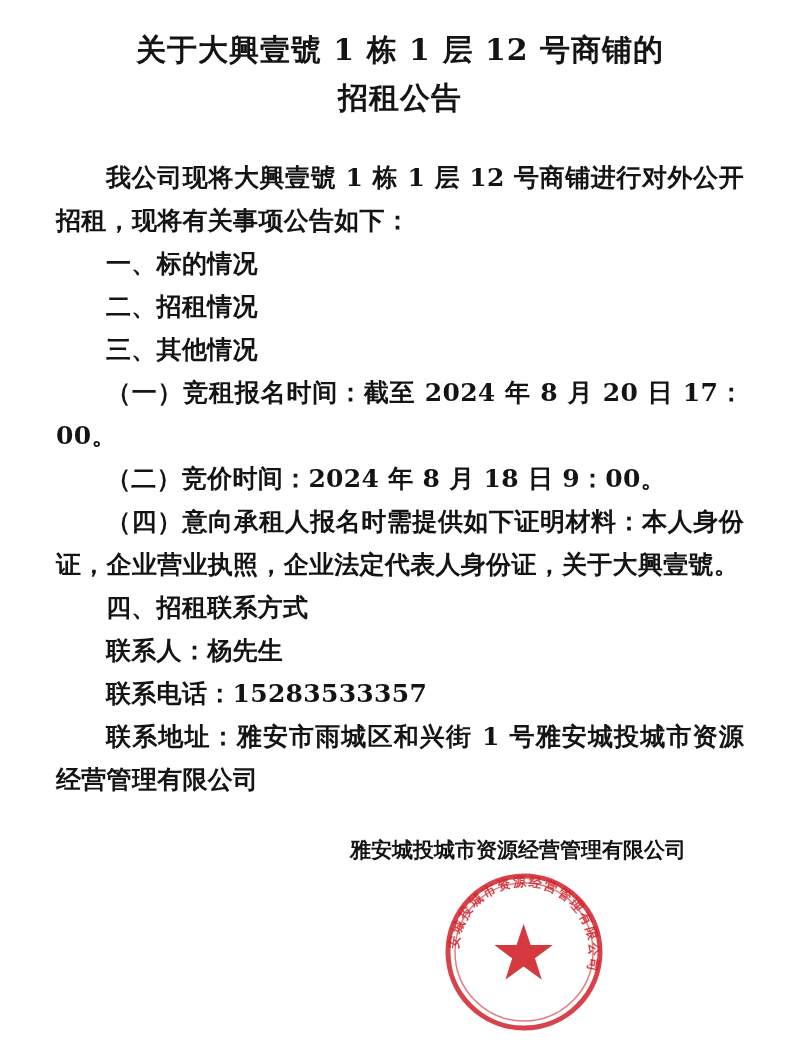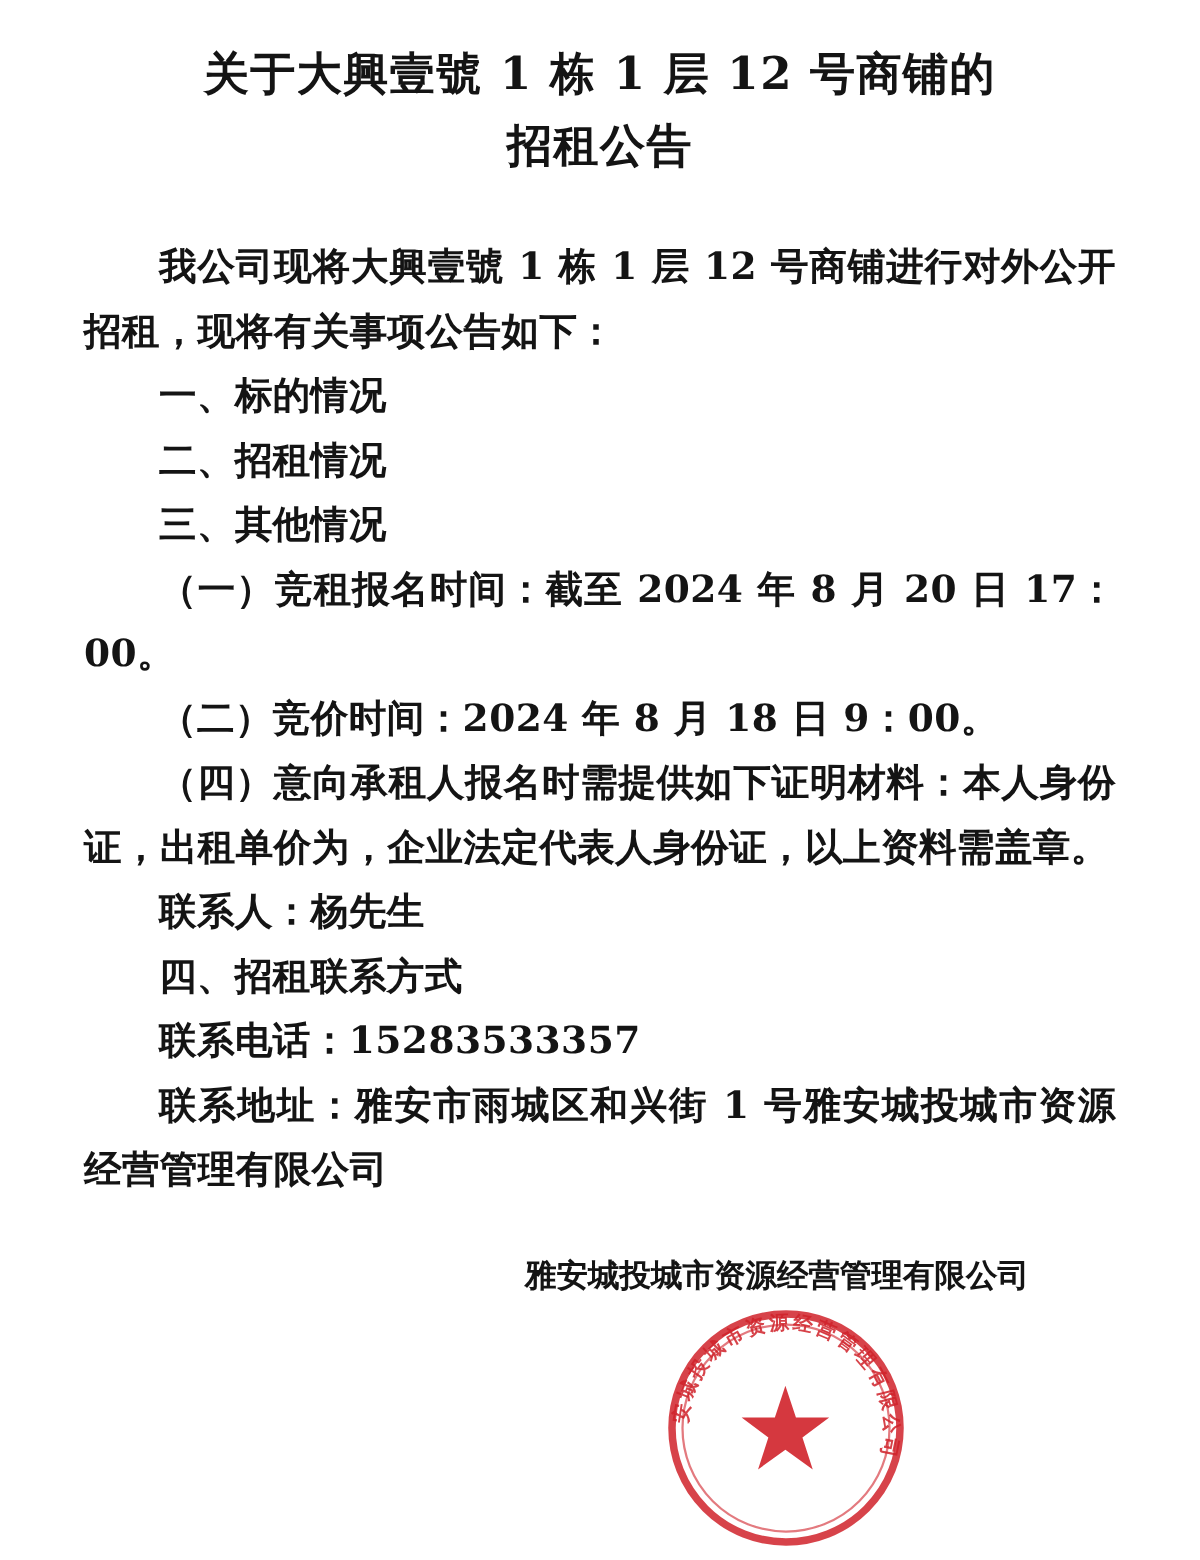--- a/index.html
+++ b/index.html
@@ -94,23 +94,23 @@
     <span class="title-line">招租公告</span>
   </div>
 
   <div class="body-block">
     <p class="para bold">我公司现将大興壹號 1 栋 1 层 12 号商铺进行对外公开招租，现将有关事项公告如下：</p>
     <p class="para heading">一、标的情况</p>
     <p class="para heading">二、招租情况</p>
     <p class="para heading">三、其他情况</p>
     <p class="para bold">（一）竞租报名时间：截至 2024 年 8 月 20 日 17：00。</p>
     <p class="para bold">（二）竞价时间：2024 年 8 月 18 日 9：00。</p>
-    <p class="para bold">（四）意向承租人报名时需提供如下证明材料：本人身份证，出租单价为，企业法定代表人身份证，以上资料需盖章。</p>
+    <p class="para bold">（四）意向承租人报名时需提供如下证明材料：本人身份证，企业营业执照，企业法定代表人身份证，关于大興壹號。</p>
+    <p class="para heading">四、招租联系方式</p>
     <p class="para bold">联系人：杨先生</p>
-    <p class="para heading">四、招租联系方式</p>
     <p class="para bold">联系电话：15283533357</p>
     <p class="para bold">联系地址：雅安市雨城区和兴街 1 号雅安城投城市资源经营管理有限公司</p>
   </div>
 
   <div class="sign-block">
     <span class="sign-line">雅安城投城市资源经营管理有限公司</span>
 
   </div>
 
   <div class="seal">

